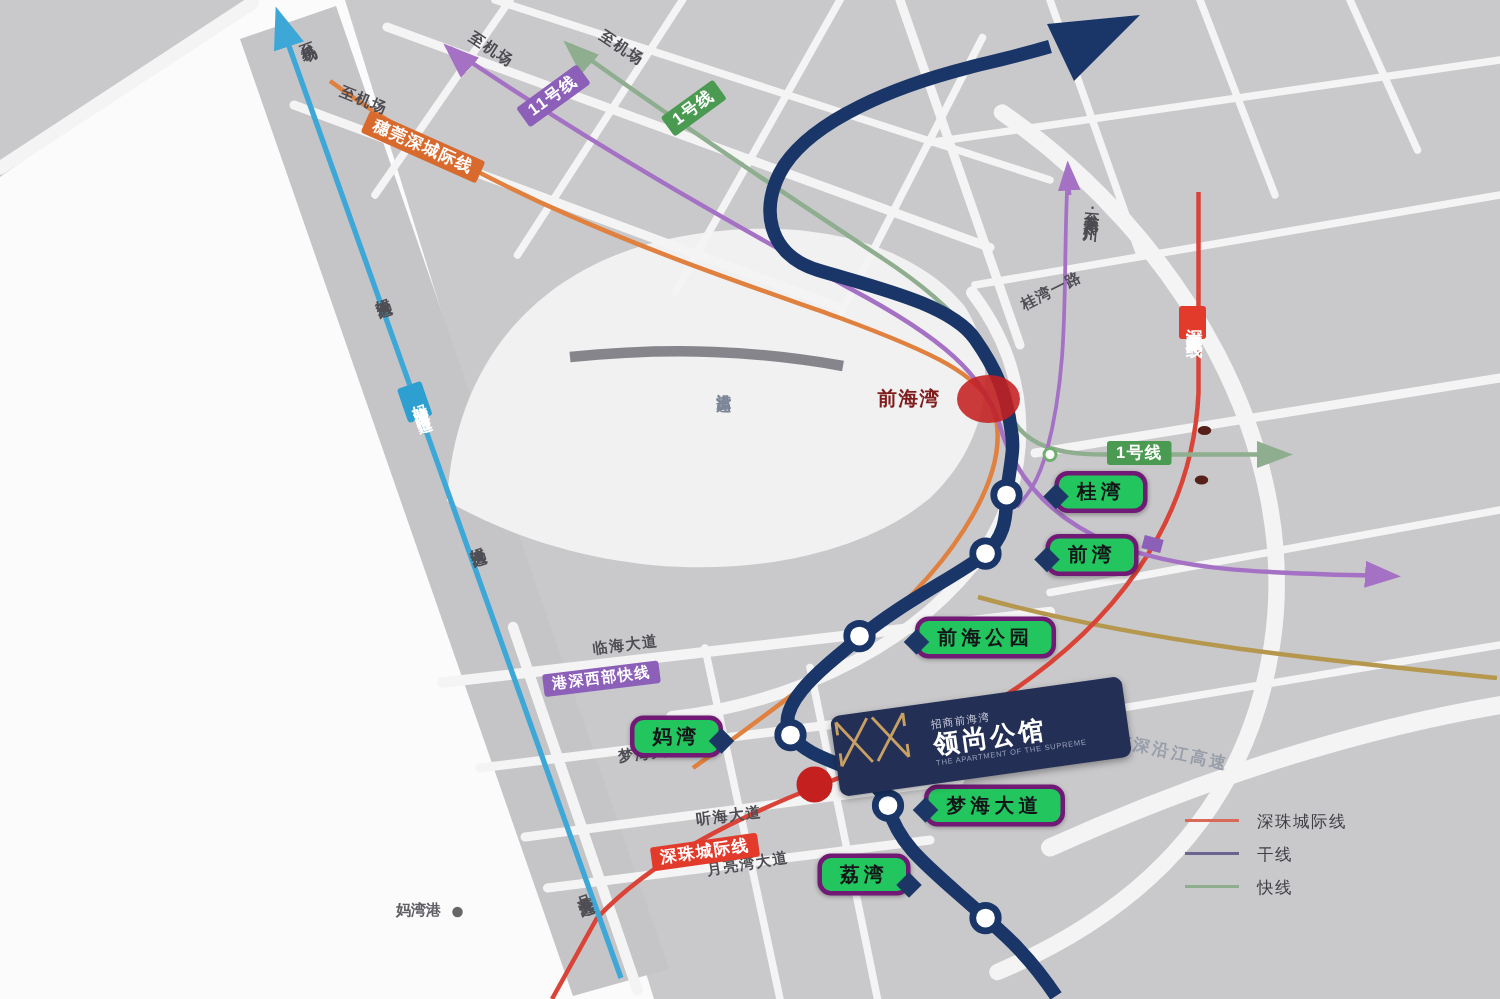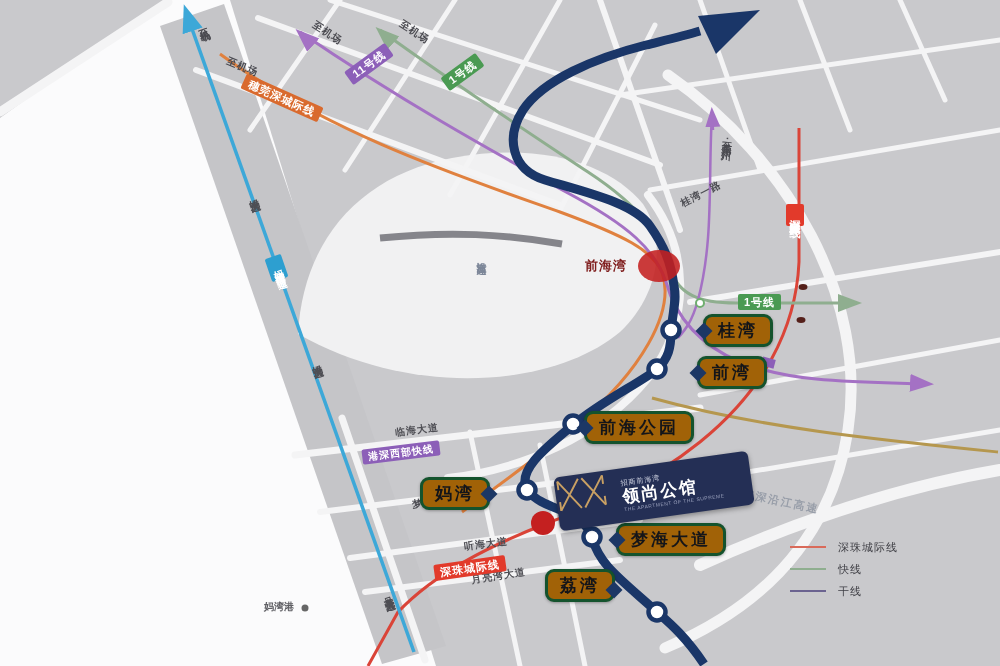--- a/index.html
+++ b/index.html
@@ -1,21 +1,21 @@
 <!DOCTYPE html>
 <html><head>
 <meta charset="utf-8">
 <style>
   html,body{margin:0;padding:0;}
   body{font-family:"Liberation Sans","DejaVu Sans",sans-serif;}
   #stage{position:relative;width:1000px;height:666px;overflow:hidden;background:#c9c9cc;}
   #stage svg{position:absolute;left:0;top:0;}
   
-  .callout{position:absolute;background:#a16207;border:3px solid #14532d;border-radius:9px;
-           padding:2px 12px;font-weight:bold;font-size:17px;letter-spacing:3px;color:#141519;
+  .callout{position:absolute;background:#22c55e;border:3px solid #701a75;border-radius:9px;
+           padding:2px 12px;font-weight:bold;font-size:13px;letter-spacing:3px;color:#141519;
            box-shadow:0 1px 3px rgba(0,0,0,.3);white-space:nowrap;z-index:6;}
   .tail{position:absolute;width:12px;height:12px;background:#1c3765;transform:rotate(45deg);top:8px;}
   .tail-left{left:-8px;}
   .tail-right{right:-8px;}
   
   .badge{position:absolute;color:#fff;font-size:11px;font-weight:bold;text-align:center;
          padding:2px 6px;border-radius:2px;letter-spacing:1px;z-index:5;line-height:1.1;}
   .badge-v{writing-mode:vertical-rl;padding:6px 3px;letter-spacing:2px;}
   .b-purple{background:#8c5fb8;}
   .b-green{background:#4a9a52;}
@@ -146,21 +146,21 @@
 </svg>
 
 <div class="callout" style="left:703px;top:314px;">
   <span class="tail tail-left"></span>
   <span>桂湾</span>
 </div>
 <div class="callout" style="left:697px;top:356px;">
   <span class="tail tail-left"></span>
   <span>前湾</span>
 </div>
-<div class="callout" style="left:584px;top:411px;">
+<div class="callout" style="left:610px;top:411px;">
   <span class="tail tail-left"></span>
   <span>前海公园</span>
 </div>
 <div class="callout" style="left:420px;top:477px;">
   <span class="tail tail-right"></span>
   <span>妈湾</span>
 </div>
 <div class="callout" style="left:616px;top:523px;">
   <span class="tail tail-left"></span>
   <span>梦海大道</span>
@@ -198,26 +198,26 @@
 <div class="roadlbl" style="left:679px;top:187px;transform:rotate(-27deg);">桂湾一路</div>
 <div class="roadlbl roadlbl-v hwy" style="left:474px;top:254px;">沿江高速</div>
 <div class="hwy2" style="left:742px;top:494px;transform:rotate(12deg);">广深沿江高速</div>
 
 <div id="legend">
   <div class="leg-row">
     <span class="leg-swatch" style="background:#d96a5a;"></span>
     <span class="leg-label">深珠城际线</span>
   </div>
   <div class="leg-row">
+    <span class="leg-swatch" style="background:#6b6390;"></span>
+    <span class="leg-label">干线</span>
+  </div>
+  <div class="leg-row">
     <span class="leg-swatch" style="background:#8fae8f;"></span>
     <span class="leg-label">快线</span>
-  </div>
-  <div class="leg-row">
-    <span class="leg-swatch" style="background:#6b6390;"></span>
-    <span class="leg-label">干线</span>
   </div>
 </div>
 
 <div id="logo">
   <span class="mono">
     <svg width="52" height="38" viewBox="0 0 60 42">
       <g stroke="#c9a063" stroke-width="2.2" fill="none">
         <path d="M4,4 L28,38 M28,4 L4,38"></path>
         <path d="M32,4 L56,38 M56,4 L32,38"></path>
         <path d="M4,4 L4,14 M4,28 L4,38 M56,4 L56,14 M56,28 L56,38"></path>

